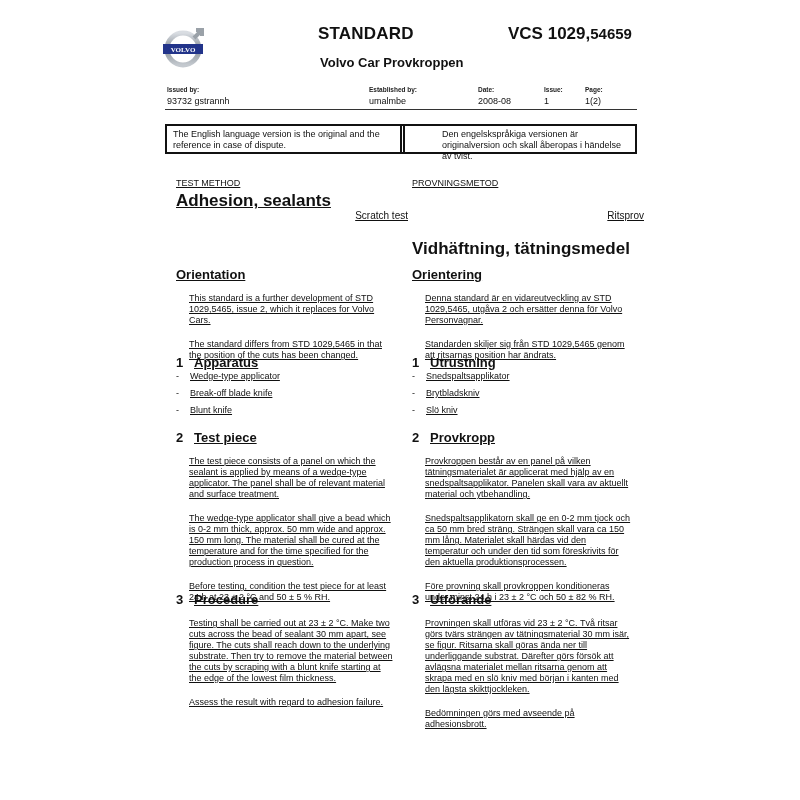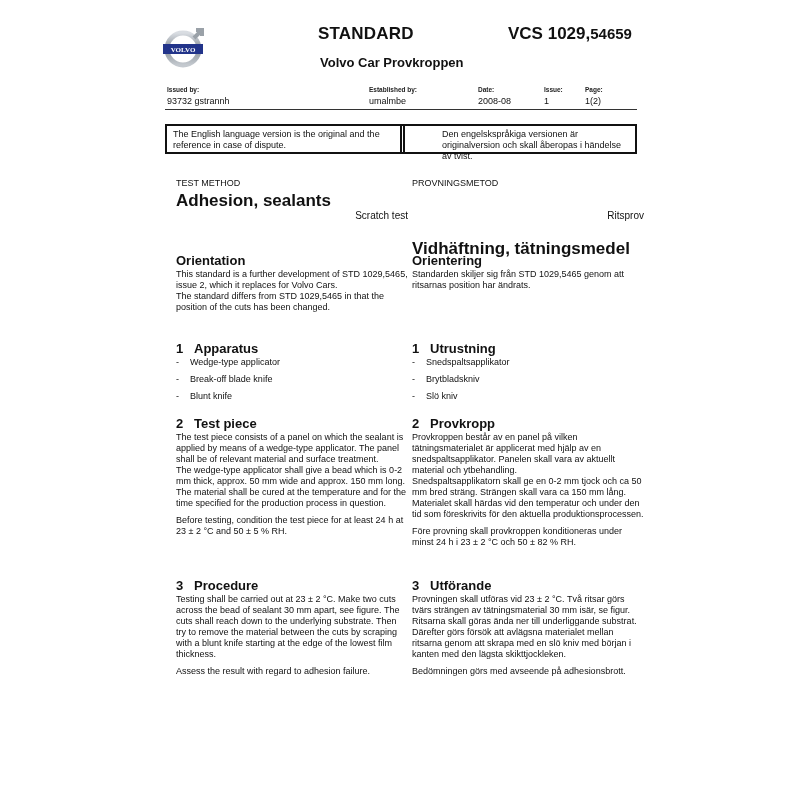--- a/index.html
+++ b/index.html
@@ -14,32 +14,32 @@
 
     .meta-label { font-size: 6.5px; font-weight: bold; color: #222; top: 86px; }
     .meta-value { font-size: 9px; color: #111; top: 96px; }
     .meta-rule { left: 165px; top: 109px; width: 472px; height: 1px; background: #333; }
 
     .lang-box { top: 124px; height: 30px; border: 2px solid #111; box-sizing: border-box;
                 padding: 3px 6px; font-size: 9px; line-height: 11px; }
     .lang-box.left { left: 165px; width: 240px; }
     .lang-box.right { left: 400px; width: 237px; padding-left: 40px; }
 
-    .col { width: 232px; }
+    .col { width: 232px; text-decoration: underline; }
     .col.left { left: 176px; }
     .col.right { left: 412px; }
 
     .kicker { font-size: 9px; top: 178px; }
     .doc-title { font-size: 17px; font-weight: bold; top: 191px; }
     .doc-sub { font-size: 10px; top: 210px; text-align: right; }
 
     .section { font-size: 9px; line-height: 11px; }
-    .section h2 { font-size: 13px; margin: 0 0 3px 0; font-weight: bold; }
+    .section h2 { font-size: 13px; margin: 14px 0 3px 0; font-weight: bold; }
     .section h2 .num { display: inline-block; width: 18px; }
-    .section p { margin: 0; }
+    .section p { margin: 13px; }
     .section p + p.gap { margin-top: 6px; }
     .bullets { list-style: none; margin: 0; padding: 0; }
     .bullets li { position: relative; padding-left: 14px; height: 17px; line-height: 11px; }
     .bullets li .dash { position: absolute; left: 0; top: 0; }
   </style>
 </head>
 <body>
 
 <div class="abs logo">
   <svg width="50" height="50" viewBox="0 0 50 50">
@@ -106,20 +106,21 @@
 </div>
 
 <div class="abs col left section" style="top:580px;">
   <h2><span class="num">3</span><span>Procedure</span></h2>
   <p>Testing shall be carried out at 23 ± 2 °C. Make two cuts across the bead of sealant 30 mm apart, see figure. The cuts shall reach down to the underlying substrate. Then try to remove the material between the cuts by scraping with a blunt knife starting at the edge of the lowest film thickness.</p>
   <p class="gap">Assess the result with regard to adhesion failure.</p>
 </div>
 
 <div class="abs col right section" style="top:255px;">
   <h2>Orientering</h2>
+  <p>Denna standard är en vidareutveckling av STD 1029,5465, utgåva 2 och ersätter denna för Volvo Personvagnar.</p>
   <p>Standarden skiljer sig från STD 1029,5465 genom att ritsarnas position har ändrats.</p>
 </div>
 
 <div class="abs col right section" style="top:343px;">
   <h2><span class="num">1</span><span>Utrustning</span></h2>
   <ul class="bullets">
     <li><span class="dash">-</span><span>Snedspaltsapplikator</span></li>
     <li><span class="dash">-</span><span>Brytbladskniv</span></li>
     <li><span class="dash">-</span><span>Slö kniv</span></li>
   </ul>

